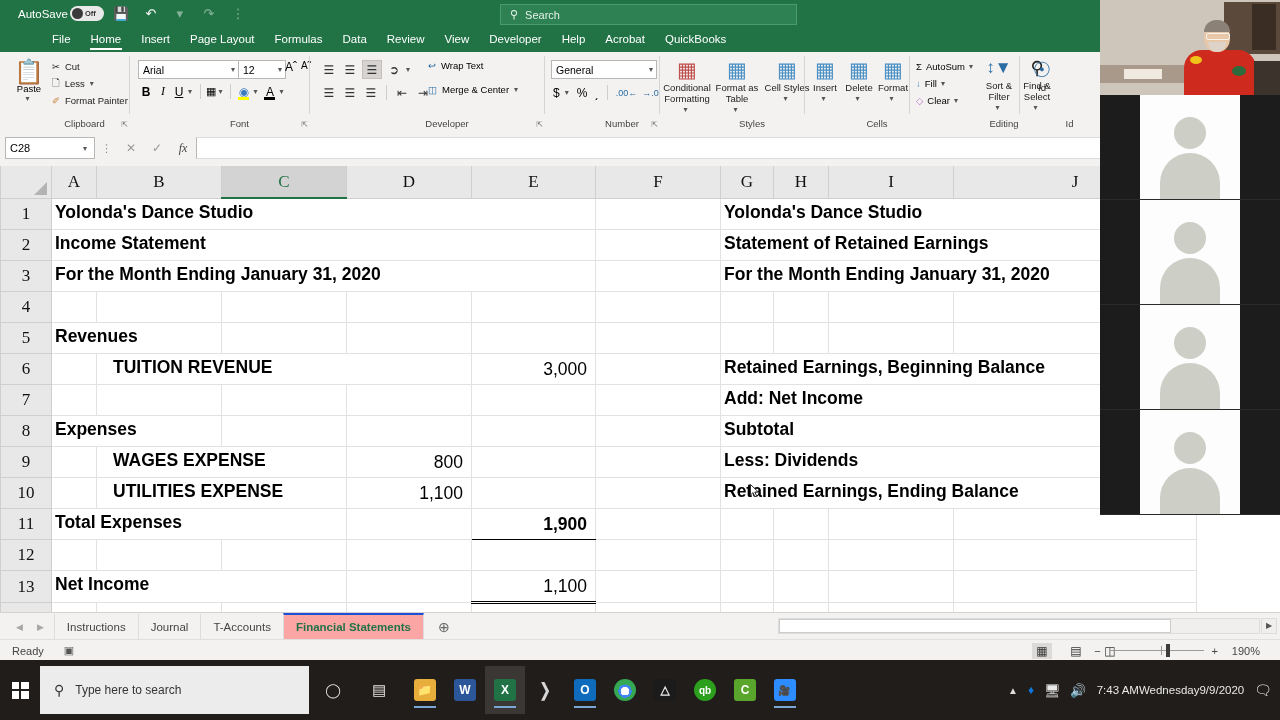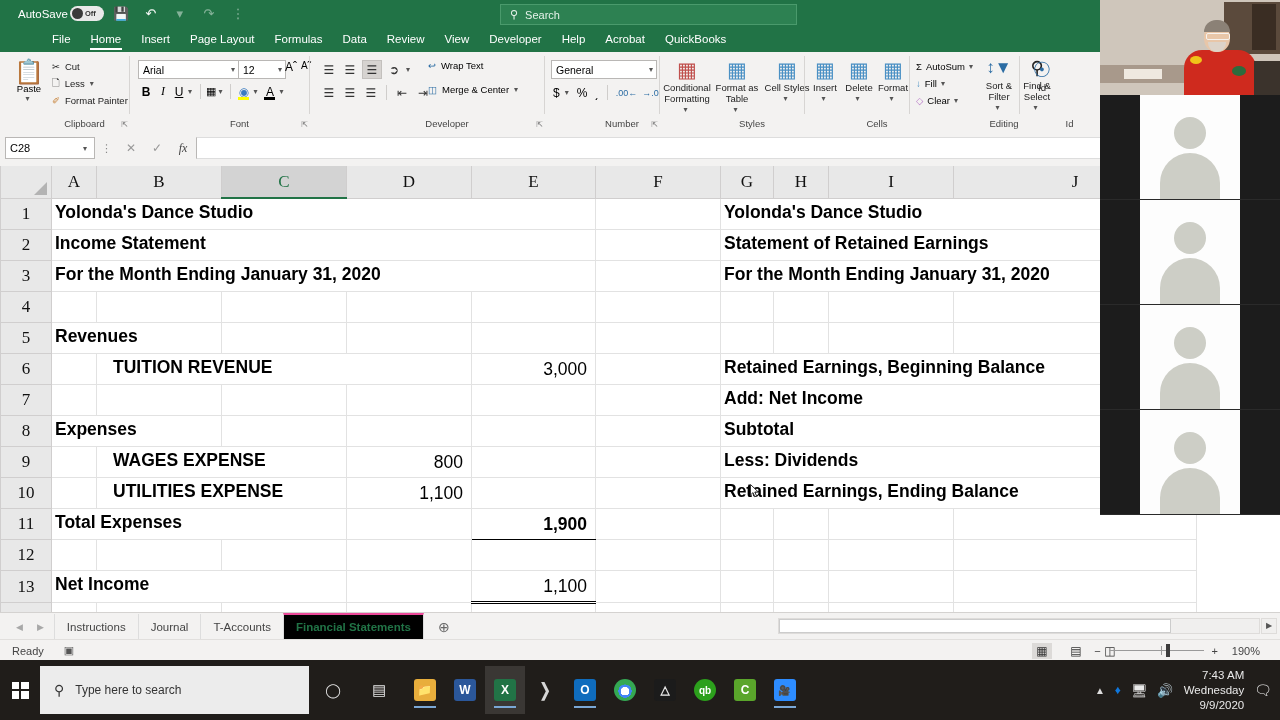--- a/index.html
+++ b/index.html
@@ -204,22 +204,22 @@
   .tabbar{
     position:absolute;left:0;top:612px;width:1280px;height:27px;background:#f3f2f1;
     display:flex;align-items:center;border-top:1px solid #d4d2d0;
   }
   .navarrows{display:flex;gap:14px;margin:0 10px 0 16px;color:#a8a8a8;font-size:9px;}
   .stab{
     padding:0 12px;height:26px;line-height:26px;font-size:11.5px;color:#444;
     border-left:1px solid #ddd;
   }
   .stab.active{
-    background:#000000;color:#217346;font-weight:bold;border:1px solid #ddd;border-bottom:none;
-    border-top:2px solid #ec4899;line-height:24px;
+    background:#fca5a5;color:#217346;font-weight:bold;border:1px solid #ddd;border-bottom:none;
+    border-top:2px solid #1d4ed8;line-height:24px;
   }
   .addsheet{margin-left:14px;font-size:14px;color:#666;}
 
   .hscroll{
     position:absolute;right:20px;top:618px;width:480px;height:14px;background:#f0efee;
     border:1px solid #dedcda;
   }
   .hscroll .thumb{position:absolute;left:0;top:0;width:390px;height:12px;background:#fff;border:1px solid #ccc;}
   .scrollarrow{
     position:absolute;top:618px;width:14px;height:14px;background:#f0efee;border:1px solid #dedcda;
@@ -306,21 +306,21 @@
   }
   .tapp.active{background:#3a3734;}
   .tapp .ic{width:22px;height:22px;border-radius:3px;display:flex;align-items:center;justify-content:center;
     font-size:12px;font-weight:bold;color:#fff;}
   .tapp .underline{position:absolute;bottom:6px;left:9px;width:22px;height:2px;background:#7aa7d6;}
   .tray{
     position:absolute;right:0;top:0;height:60px;display:flex;align-items:center;gap:10px;
     color:#e9e9e9;font-size:11px;padding-right:8px;
   }
   .trayicons{display:flex;align-items:center;gap:10px;font-size:13px;}
-  .clock{display:flex;flex-direction:column;align-items:flex-end;line-height:15px;font-size:11.5px;}
+  .clock{display:flex;flex-direction:row;align-items:flex-start;line-height:15px;font-size:11.5px;}
   .notif{font-size:14px;}
   .chev-up{font-size:10px;color:#ddd;}
 
   .dbx{color:#0f77dd;font-size:12px;}
 </style>
 </head>
 <body>
 
 <div class="app">
 

